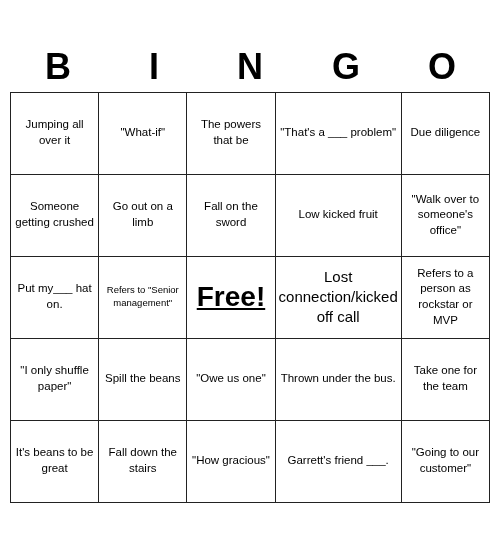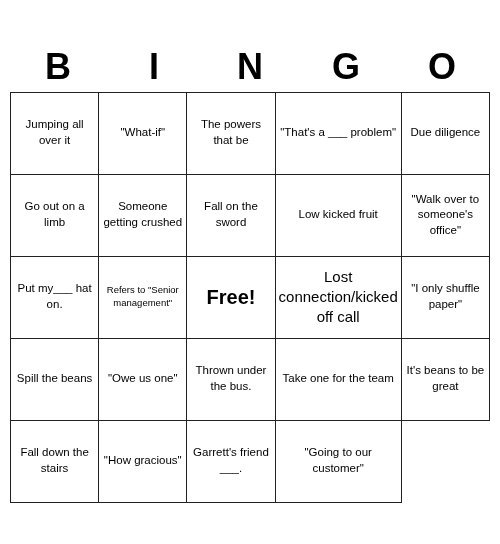--- a/index.html
+++ b/index.html
@@ -44,22 +44,23 @@
       display: flex;
       align-items: center;
       justify-content: center;
       text-align: center;
       padding: 4px 3px;
       font-size: 11.5px;
       line-height: 1.35;
       font-family: Arial, sans-serif;
     }
     .cell.free {
-      font-size: 20px;
+      font-size: 28px;
       font-weight: bold;
+      text-decoration: underline;
     }
     .cell-text {
       display: block;
     }
   </style>
 </head>
 <body>
 
 <div class="bingo-container">
   <div class="bingo-header">
@@ -79,24 +80,24 @@
       <div class="cell">
         <span class="cell-text">The powers that be</span>
       </div>
       <div class="cell">
         <span class="cell-text">"That's a ___ problem"</span>
       </div>
       <div class="cell">
         <span class="cell-text">Due diligence</span>
       </div>
       <div class="cell">
-        <span class="cell-text">Go out on a limb</span>
+        <span class="cell-text">Someone getting crushed</span>
       </div>
       <div class="cell">
-        <span class="cell-text">Someone getting crushed</span>
+        <span class="cell-text">Go out on a limb</span>
       </div>
       <div class="cell">
         <span class="cell-text">Fall on the sword</span>
       </div>
       <div class="cell">
         <span class="cell-text">Low kicked fruit</span>
       </div>
       <div class="cell">
         <span class="cell-text">"Walk over to someone's office"</span>
       </div>
@@ -104,20 +105,23 @@
         <span class="cell-text">Put my___ hat on.</span>
       </div>
       <div class="cell">
         <span class="cell-text" style="font-size: 9.5px;">Refers to "Senior management"</span>
       </div>
       <div class="cell free">
         <span class="cell-text">Free!</span>
       </div>
       <div class="cell">
         <span class="cell-text" style="font-size: 15px;">Lost connection/kicked off call</span>
+      </div>
+      <div class="cell">
+        <span class="cell-text">Refers to a person as rockstar or MVP</span>
       </div>
       <div class="cell">
         <span class="cell-text">"I only shuffle paper"</span>
       </div>
       <div class="cell">
         <span class="cell-text">Spill the beans</span>
       </div>
       <div class="cell">
         <span class="cell-text">"Owe us one"</span>
       </div>

